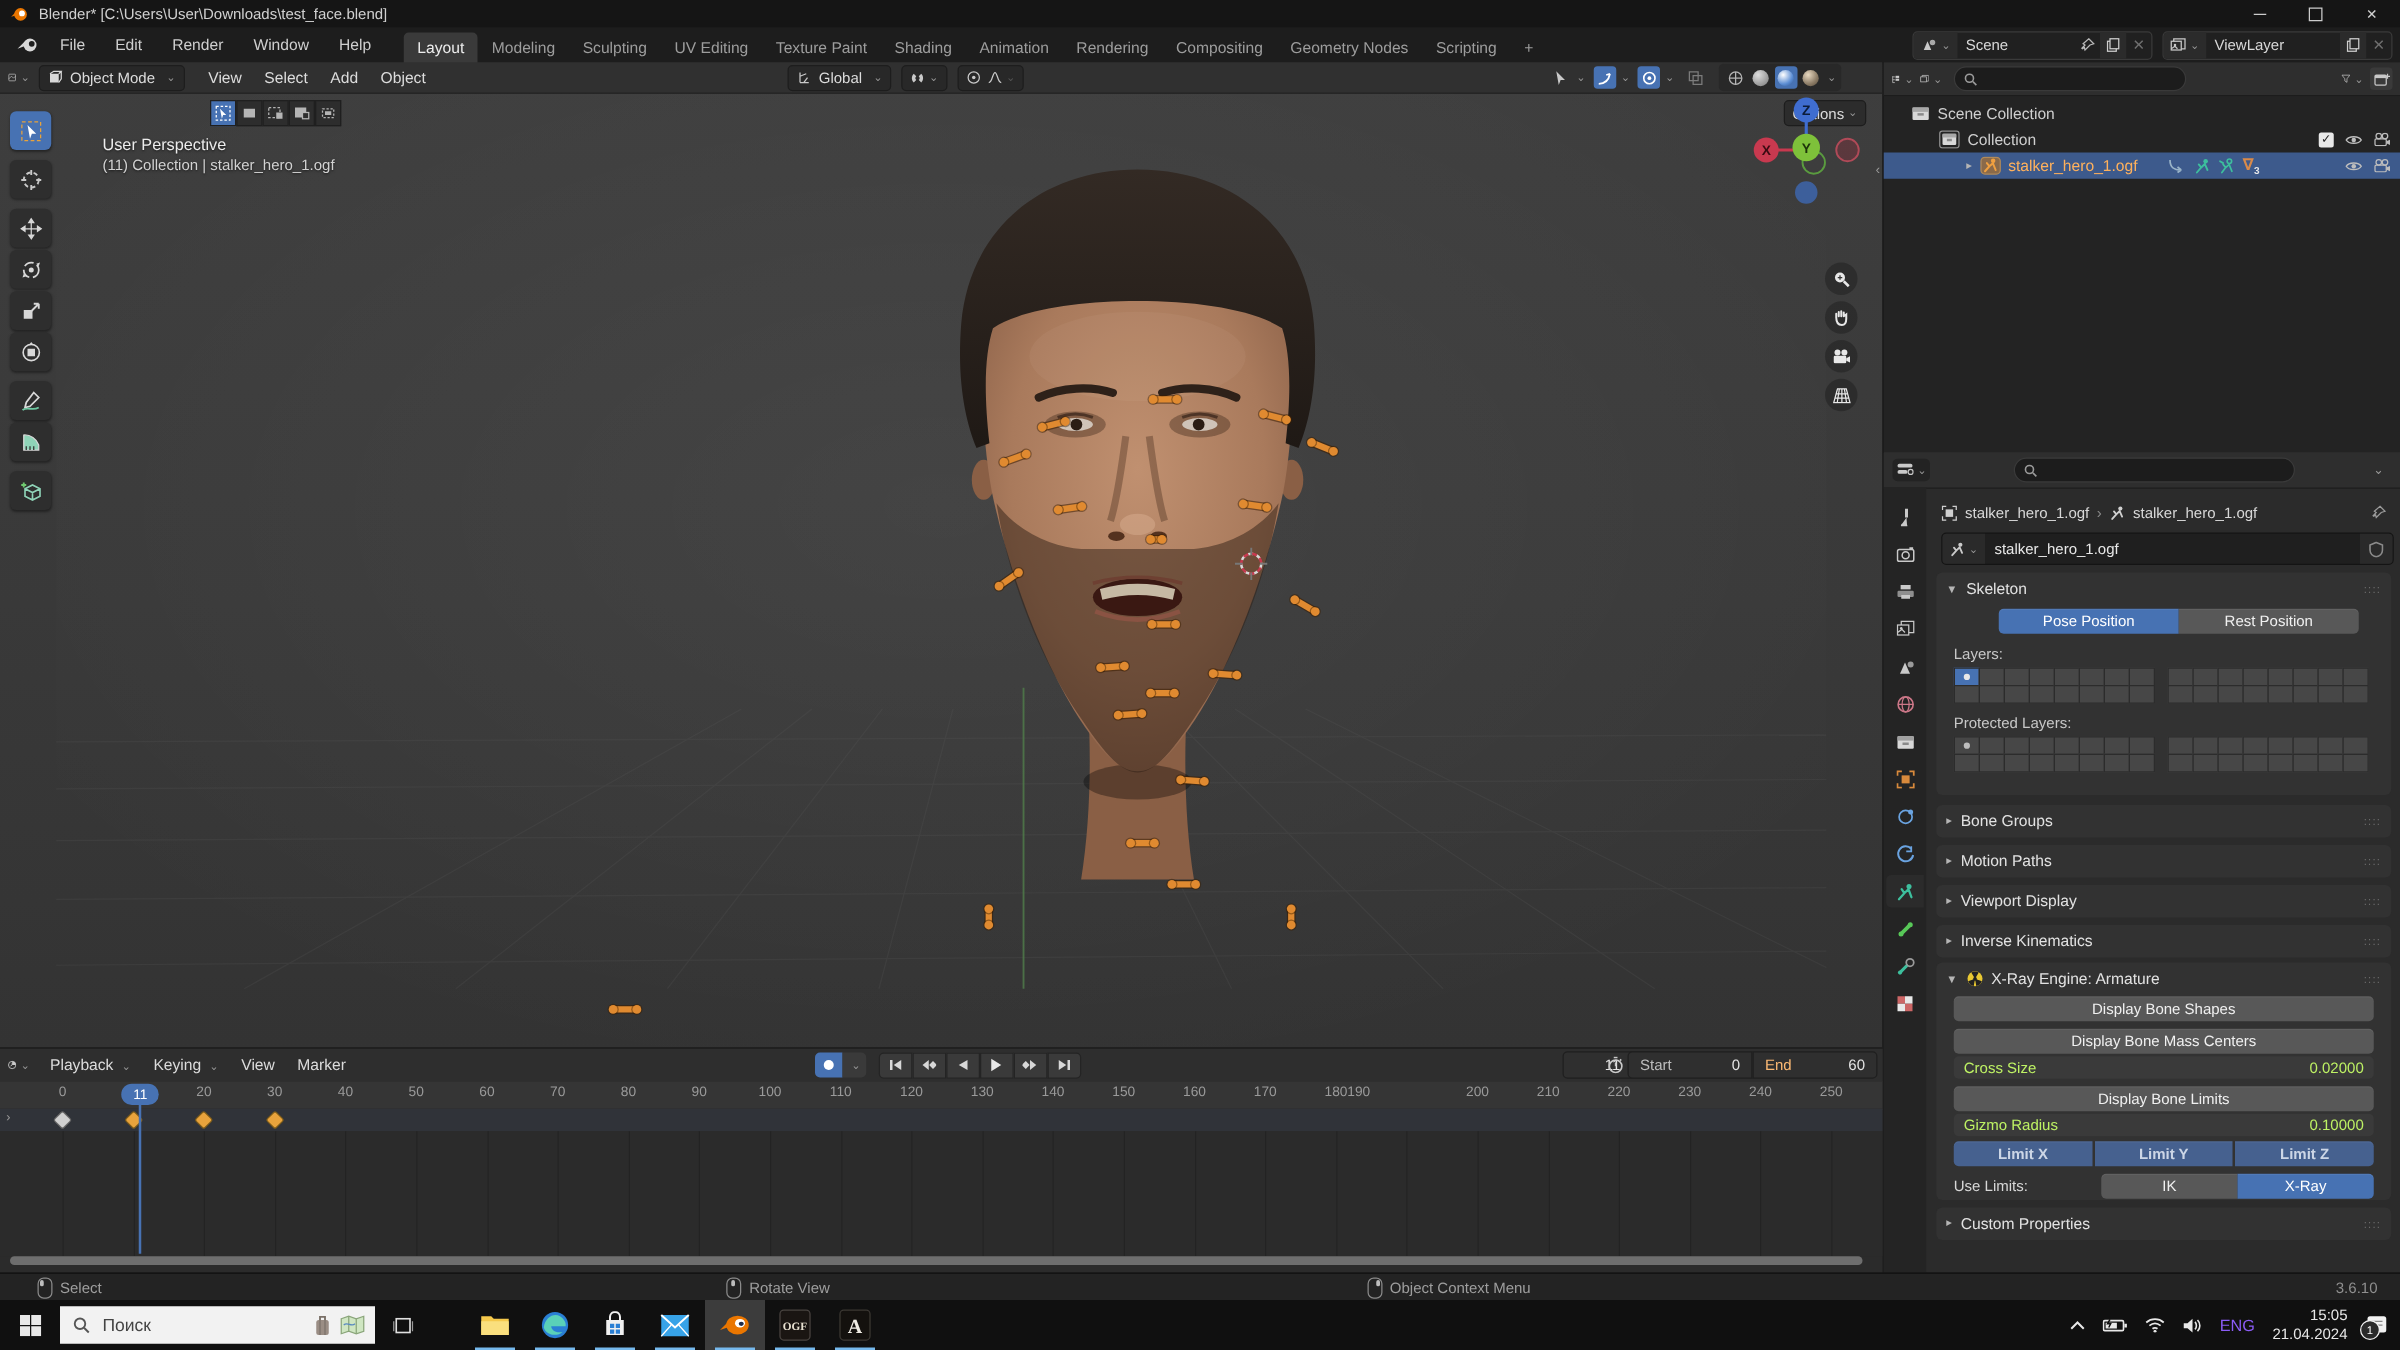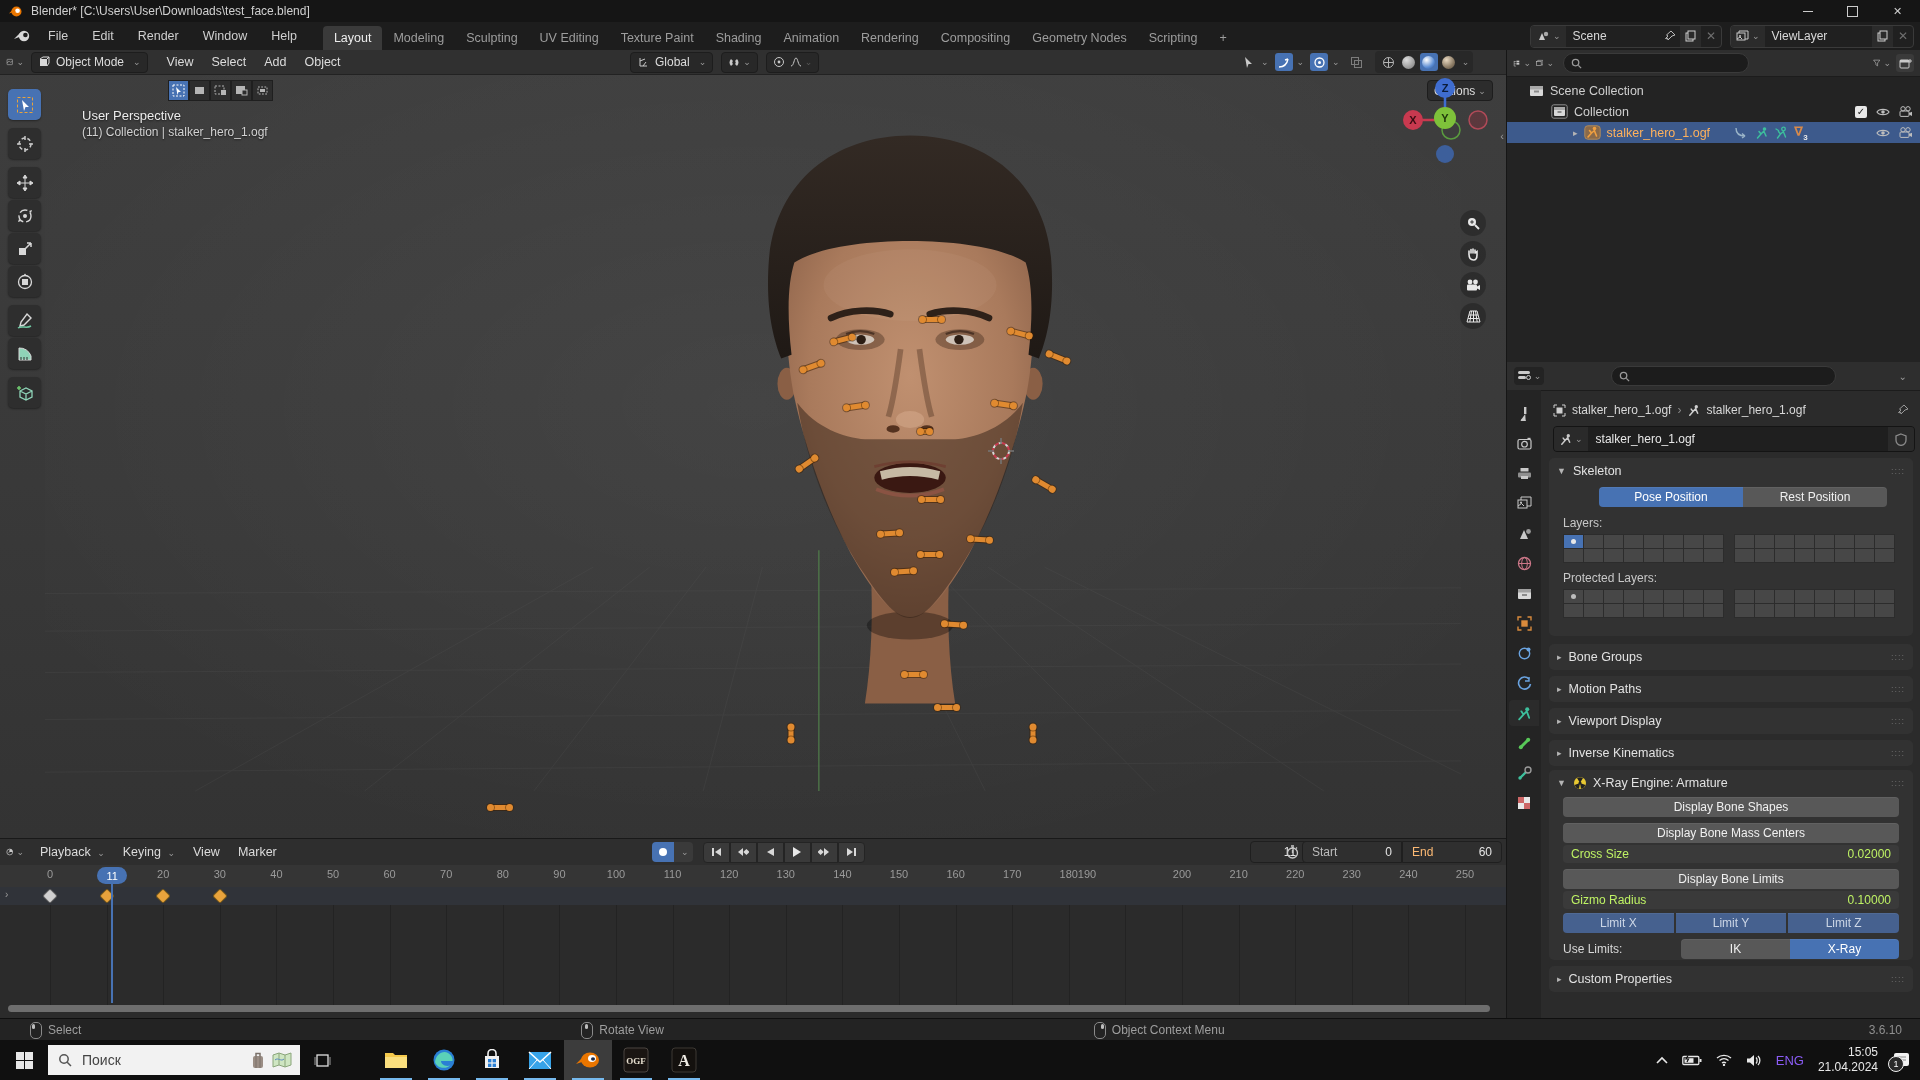--- a/index.html
+++ b/index.html
@@ -51,21 +51,21 @@
   #props-header{height:28px;background:#2e2e2e;border-bottom:1px solid #1c1c1c;display:flex;align-items:center;padding:0 6px;}
   #tabcol{position:absolute;left:0;top:28px;width:34px;height:628px;background:#242424;display:flex;flex-direction:column;align-items:center;padding-top:8px;}
   .ptab{width:30px;height:26px;display:flex;align-items:center;justify-content:center;border-radius:4px 0 0 4px;margin:2px 0;}
   .ptab.active{background:#2b2b2b;}
   .panel{position:absolute;left:42px;width:364px;background:#323232;border-radius:5px;}
   .panel-h{height:25px;display:flex;align-items:center;padding:0 8px;color:#e2e2e2;font-size:12.5px;}
   .caret{color:#b5b5b5;font-size:9px;margin-right:7px;}
   .dragdots{margin-left:auto;color:#6d6d6d;font-size:9px;letter-spacing:1px;}
   .btn{background:#585858;border-radius:4px;height:20px;display:flex;align-items:center;justify-content:center;color:#f0f0f0;font-size:12px;box-shadow:inset 0 1px 0 rgba(255,255,255,.06);}
   .btn.blue{background:#4772b3;color:#fff;}
-  .btn.midblue{background:#46618f;color:#ccd6e6;}
+  .btn.midblue{background:#46618f;color:#ccd6e6;font-weight:bold;}
   .valrow{background:#3a3a3a;border-radius:4px;height:18px;display:flex;align-items:center;padding:0 8px;color:#bef264;font-size:12px;}
   .lcell{width:19px;height:13px;background:#474747;border:1px solid #2c2c2c;position:relative;}
   .lcell.on{background:#4772b3;}
   .lcell .dot{position:absolute;left:50%;top:50%;width:5px;height:5px;margin:-2.5px;border-radius:50%;background:#e8e8e8;}
   
   #timeline{left:0;top:838px;width:1506px;height:180px;background:#2b2b2b;border-top:1px solid #191919;}
   #tl-header{height:26px;background:#2e2e2e;border-bottom:1px solid #202020;display:flex;align-items:center;}
   #tl-ruler{position:absolute;left:0;top:26px;width:1506px;height:22px;background:#353535;border-bottom:1px solid #272727;}
   #tl-band{position:absolute;left:0;top:48px;width:1506px;height:18px;background:#303339;}
   #tl-tracks{position:absolute;left:0;top:66px;width:1506px;height:100px;background:#2b2b2b;}

